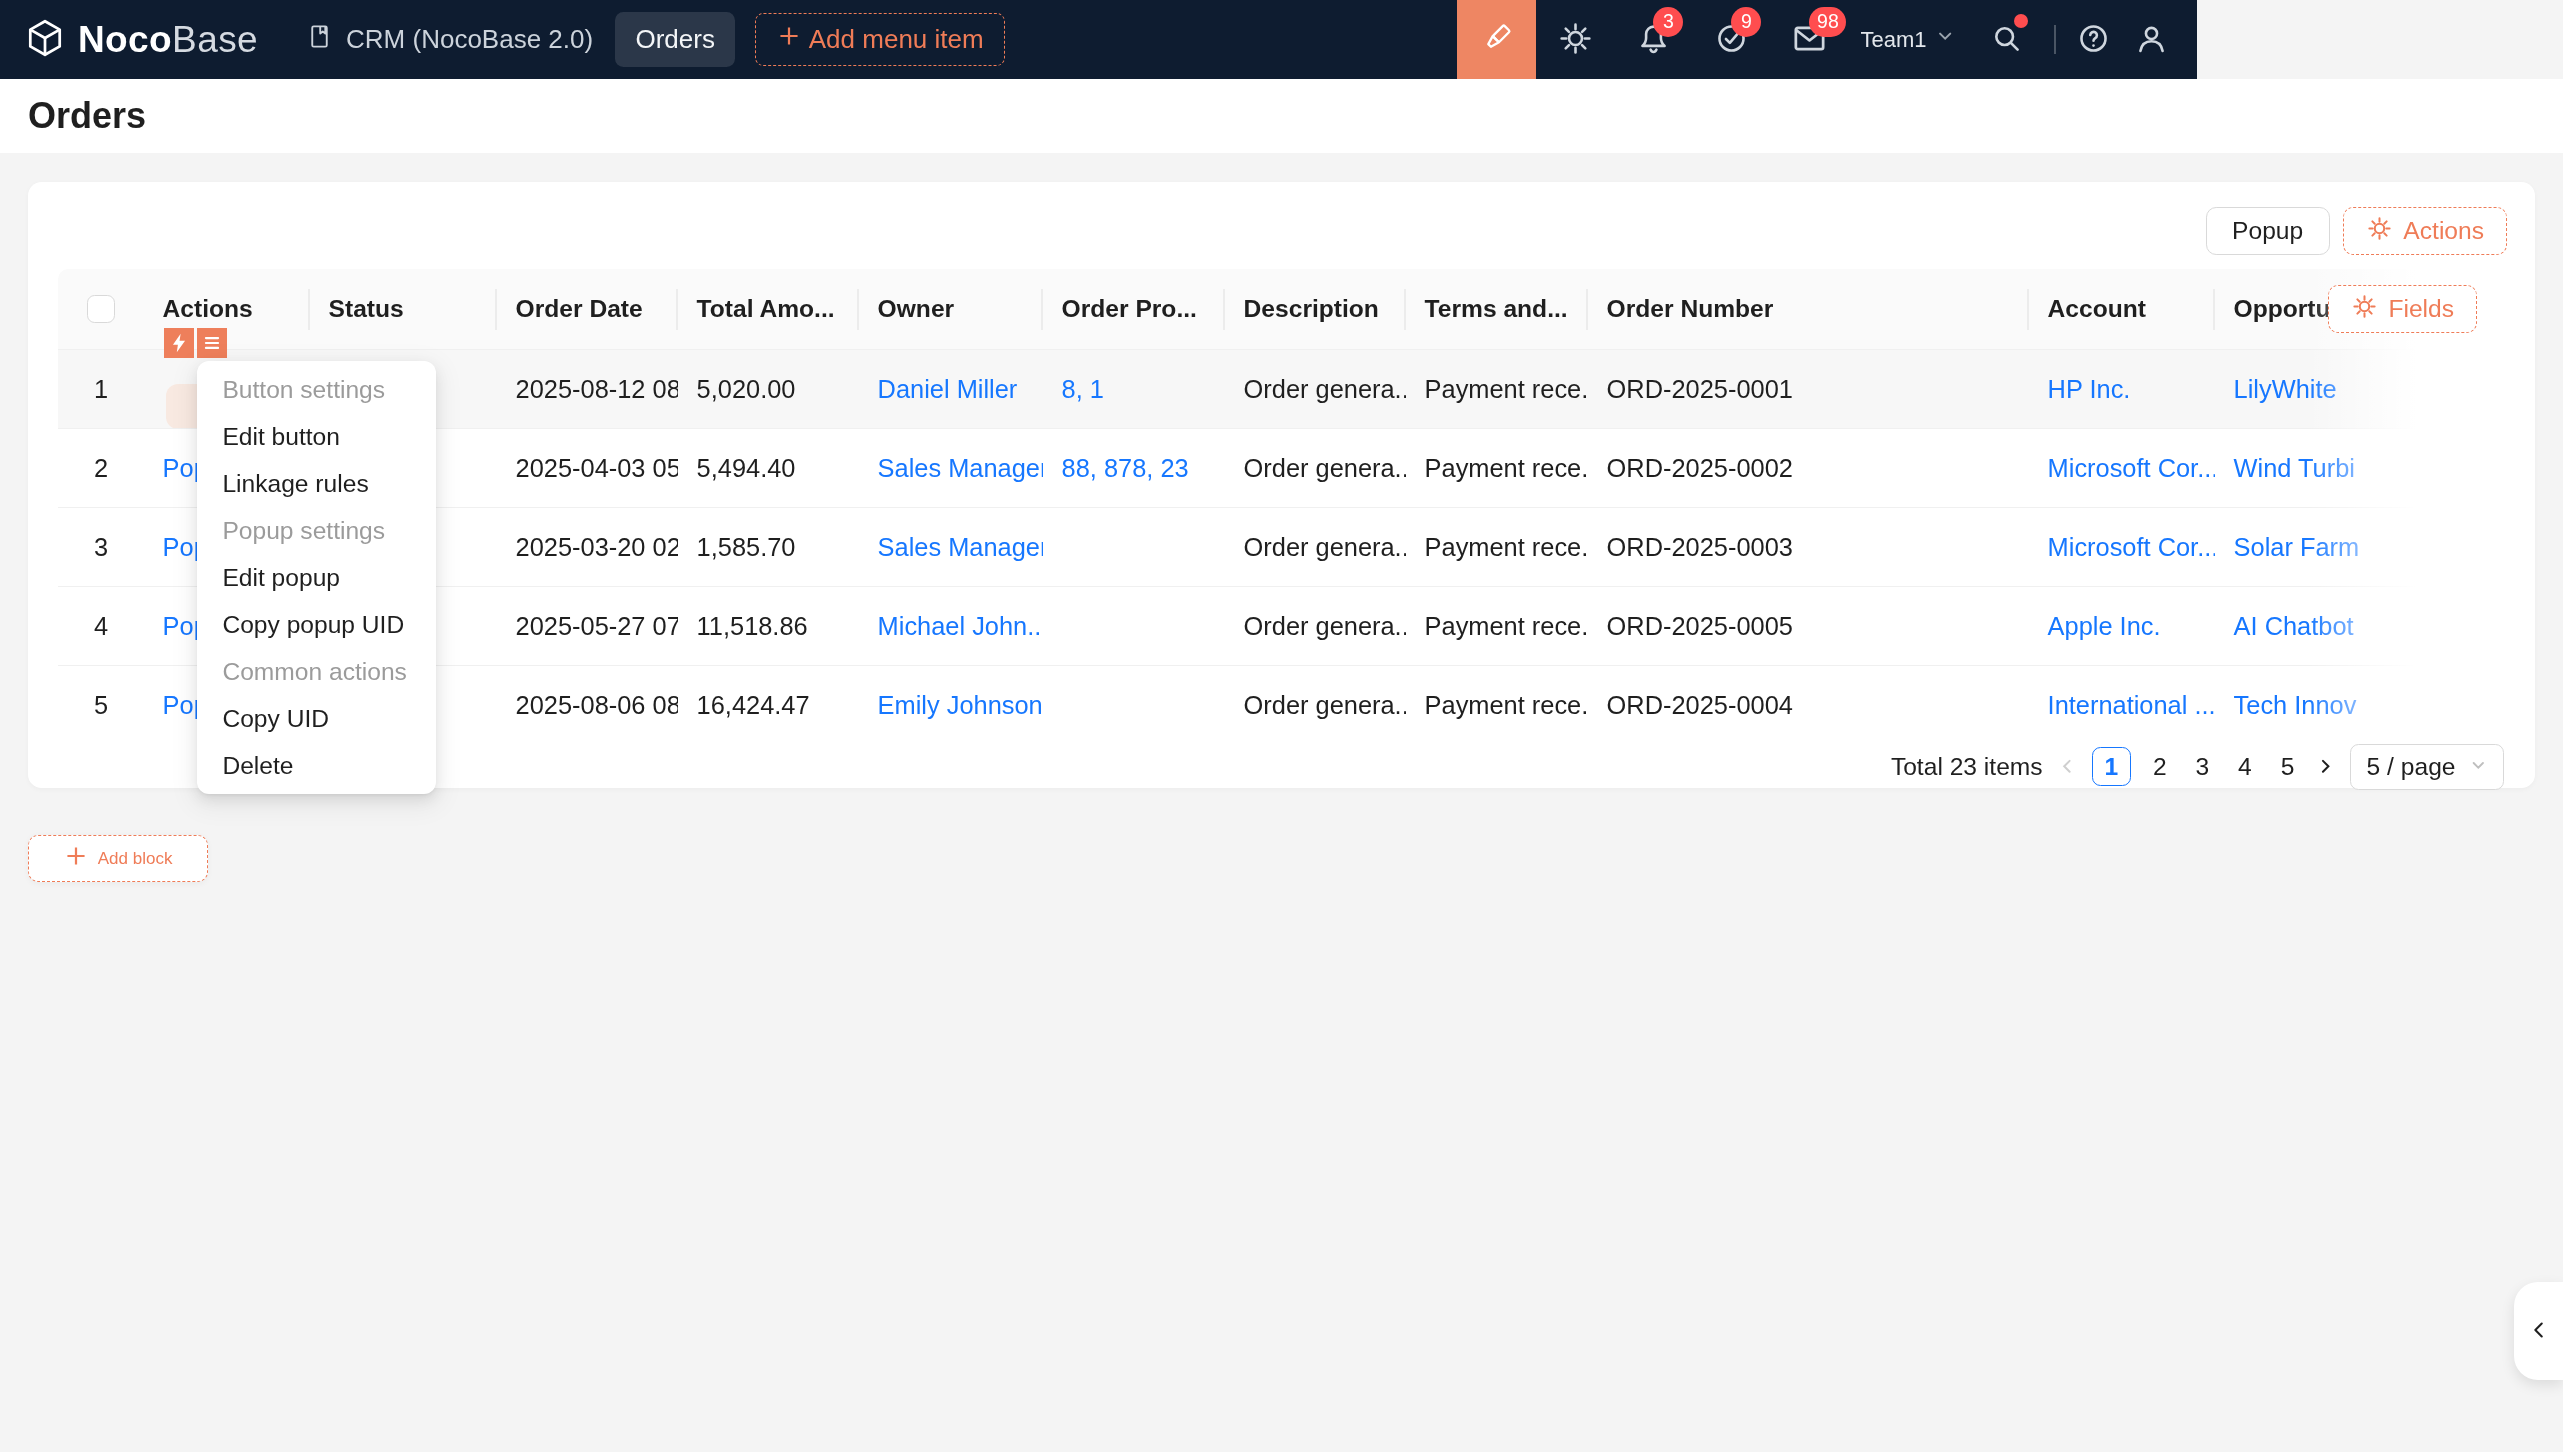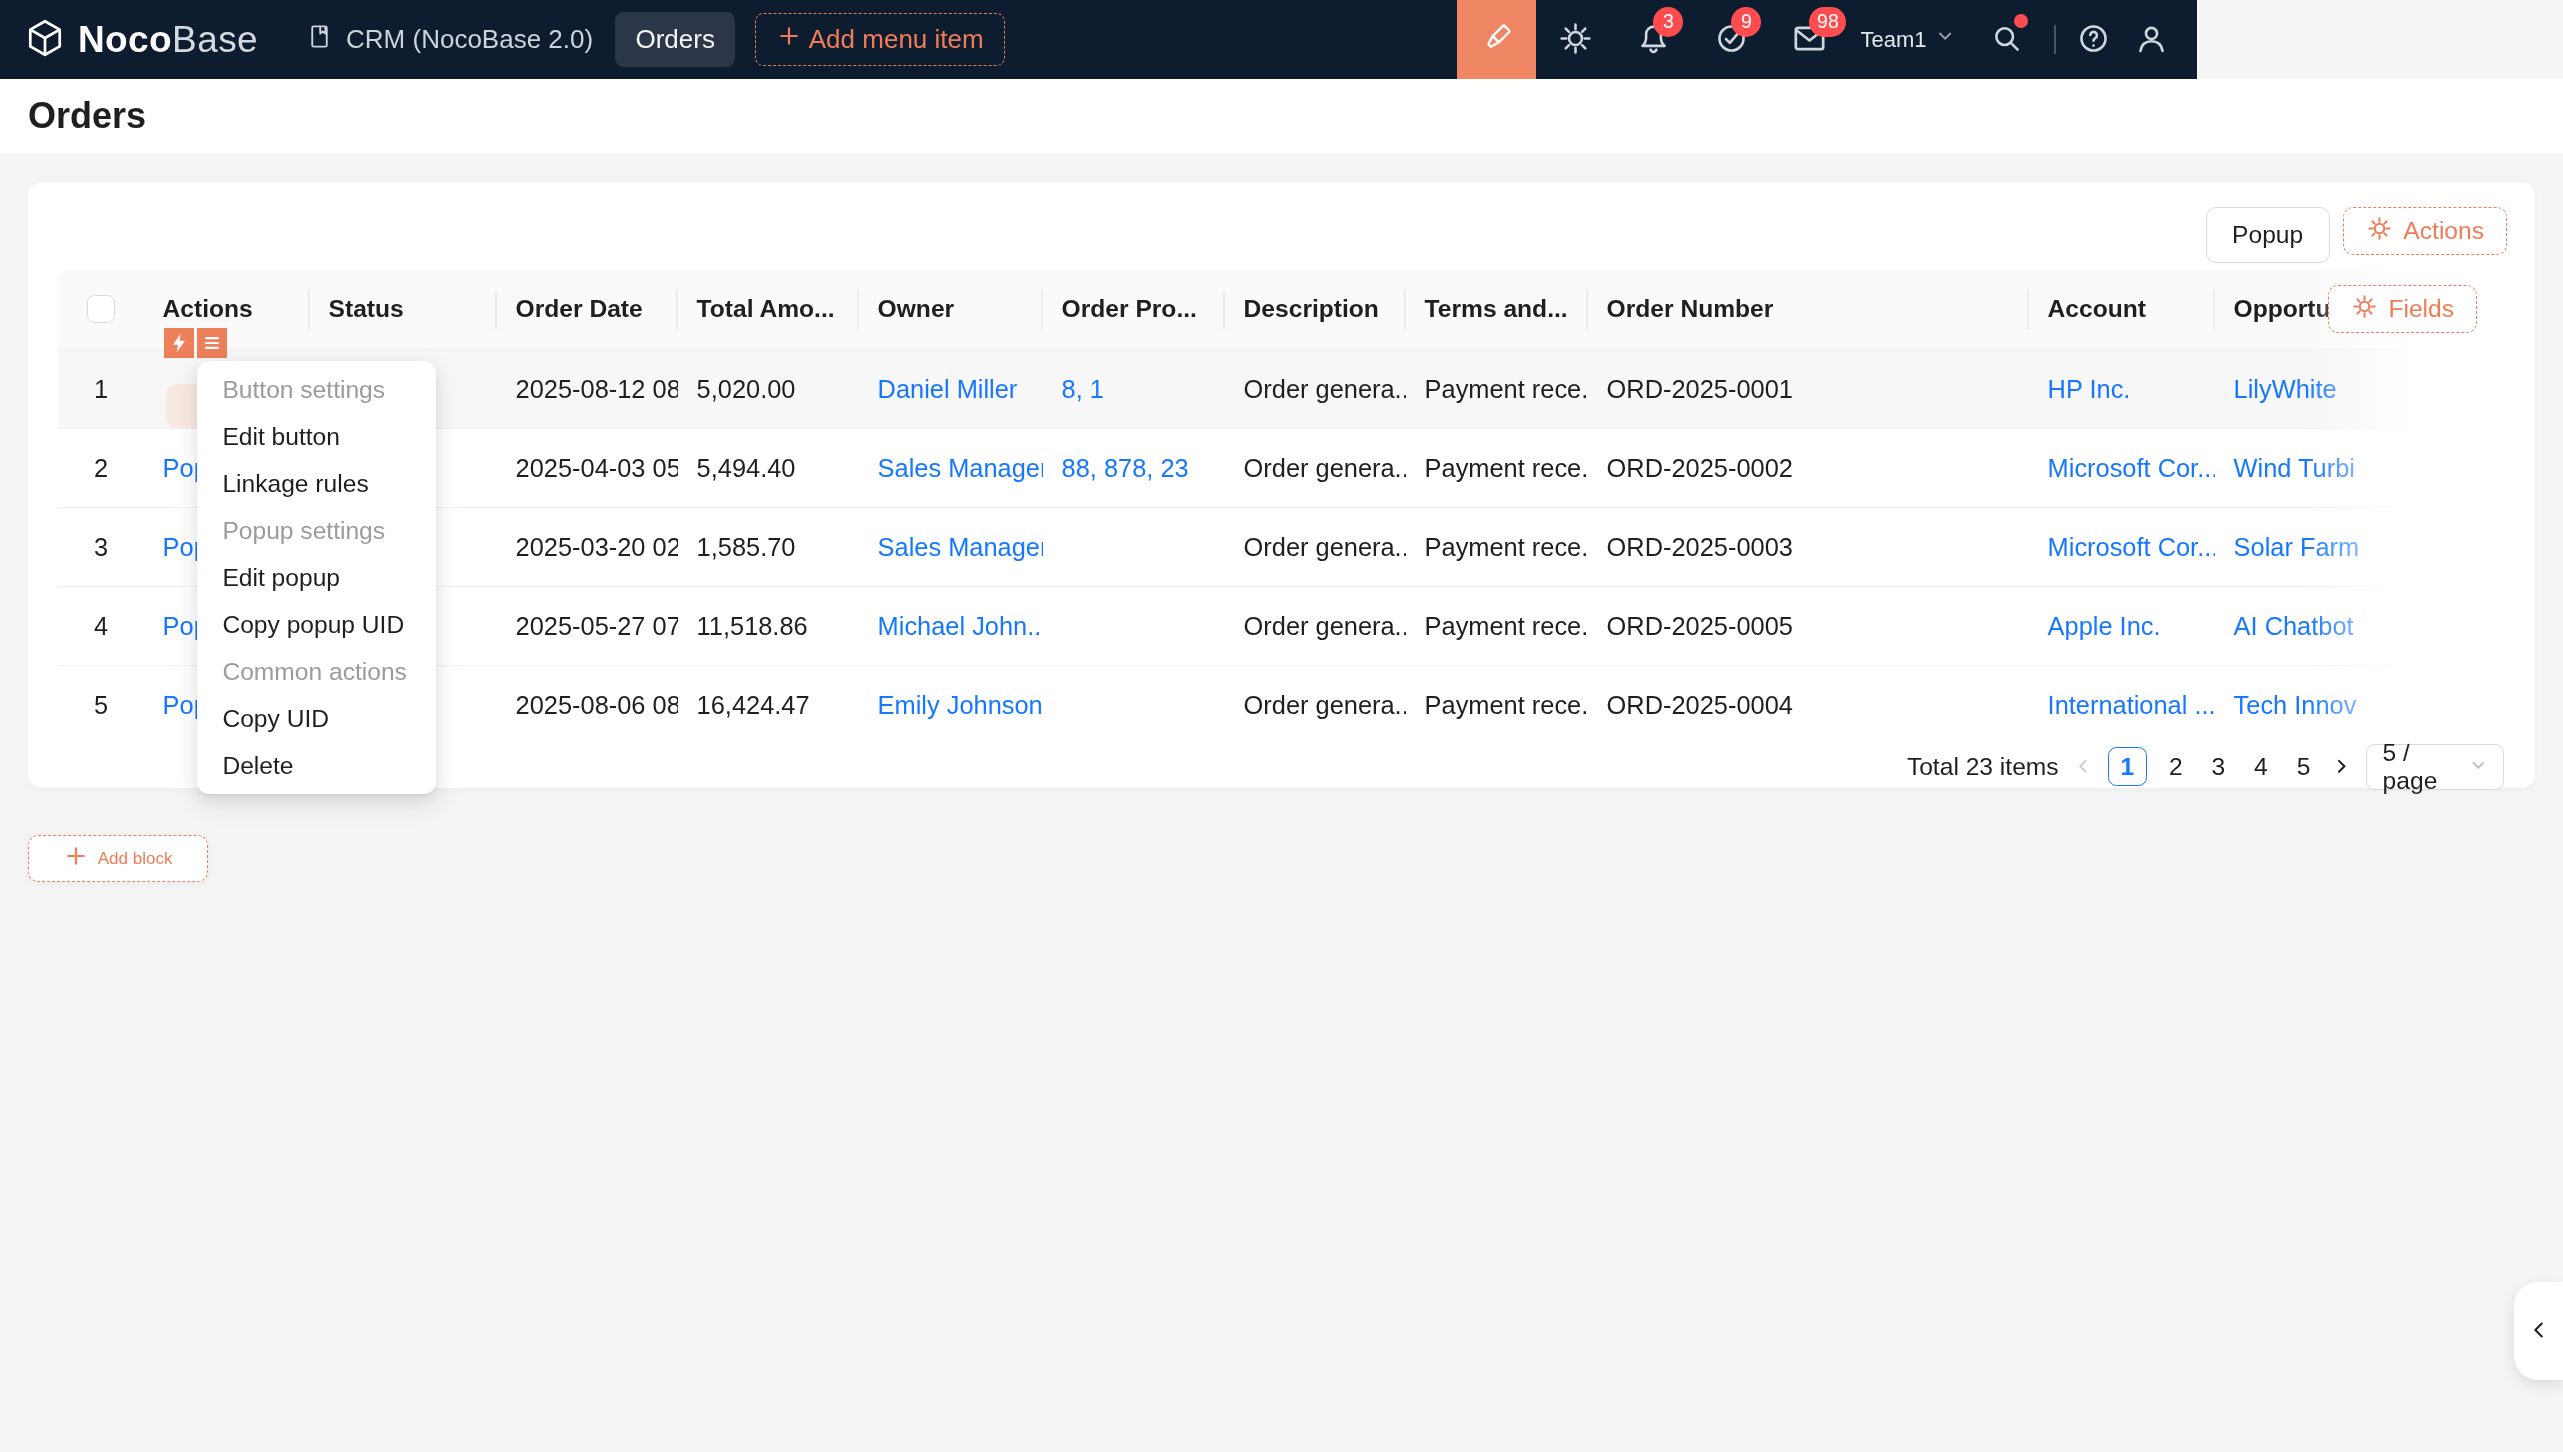--- a/index.html
+++ b/index.html
@@ -32,21 +32,21 @@
 
   
   .page-header { position:absolute; left:0; top:79px; width:2563px; height:74px; background:#ffffff;
                  display:flex; align-items:center; padding-left:28px; }
   .page-title { font-size:36px; font-weight:700; color:#1f1f1f; }
 
   
   .card { position:absolute; left:28px; top:182px; width:2507px; height:606px; background:#ffffff;
           border-radius:13.6px; box-shadow:0 1.7px 5.1px rgba(0,0,0,0.03); }
   .card-toolbar { position:absolute; top:25.4px; right:28px; display:flex; gap:13.6px; }
-  .btn-plain { display:flex; align-items:center; justify-content:center; height:56px; padding:0 25.4px;
+  .btn-plain { display:flex; align-items:center; justify-content:center; height:48px; padding:0 25.4px;
                background:#fff; border:1.7px solid #d9d9d9; border-radius:10.2px; font-size:24.6px; color:#1f1f1f; cursor:pointer; }
   .btn-dashed { display:flex; align-items:center; gap:10.2px; justify-content:center; height:48px; padding:0 22px;
                 background:#fff; border:1.7px dashed #ef7c57; border-radius:10.2px; font-size:24.6px; color:#ef7c57; cursor:pointer; }
   .fields-btn { position:absolute; top:103px; right:58px; z-index:6; }
 
   .table { position:absolute; left:30px; top:87px; width:2448px; }
   .grid { display:grid; grid-template-columns:86px 166px 187px 181px 181px 184px 182px 181px 182px 441px 186px 291px; }
   .thead { height:80px; background:#fafafa; border-radius:10.2px 10.2px 0 0; }
   .th { display:flex; align-items:center; padding-left:18.6px; font-size:24.6px; font-weight:700; color:#1f1f1f;
         position:relative; overflow:hidden; white-space:nowrap; }
@@ -68,21 +68,21 @@
 
   .designer-icons { position:absolute; left:136px; top:146px; display:flex; gap:3.4px; z-index:5; }
   .sq { width:30px; height:30px; background:#ee7f5b; display:flex; align-items:center; justify-content:center; }
 
   .pager { height:45px; display:flex; align-items:center; justify-content:flex-end; gap:15.3px; padding-right:1.7px; }
   .pager-total { font-size:24.6px; color:#1f1f1f; }
   .page-num { font-size:24.6px; color:#1f1f1f; padding:0 6.8px; cursor:pointer; }
   .page-current { width:39px; height:39px; border:1.7px solid #1677ff; border-radius:8.5px; color:#1677ff; font-weight:600;
                   display:flex; align-items:center; justify-content:center; font-size:24.6px; background:#fff; cursor:pointer; }
   .page-arrow { display:flex; align-items:center; cursor:pointer; }
-  .page-size { display:flex; align-items:center; justify-content:space-between; width:138px; height:46px;
+  .page-size { display:flex; align-items:center; justify-content:space-between; width:154px; height:46px;
                border:1.7px solid #d9d9d9; border-radius:8.5px; padding:0 15.3px; font-size:24.6px; color:#1f1f1f; background:#fff; cursor:pointer; }
 
   
   .ctx-menu { position:absolute; left:197px; top:361px; width:239px; background:#fff; border-radius:12px;
               padding:5.1px 0; z-index:50;
               box-shadow:0 5.1px 13.6px rgba(0,0,0,0.08), 0 2.5px 5.1px -3.4px rgba(0,0,0,0.12), 0 7.6px 24px 6.8px rgba(0,0,0,0.05); }
   .menu-item { height:47px; display:flex; align-items:center; padding-left:25.4px; font-size:24.6px; color:#1f1f1f; cursor:pointer; }
   .menu-item.group { color:#9b9b9b; cursor:default; }
 
   

